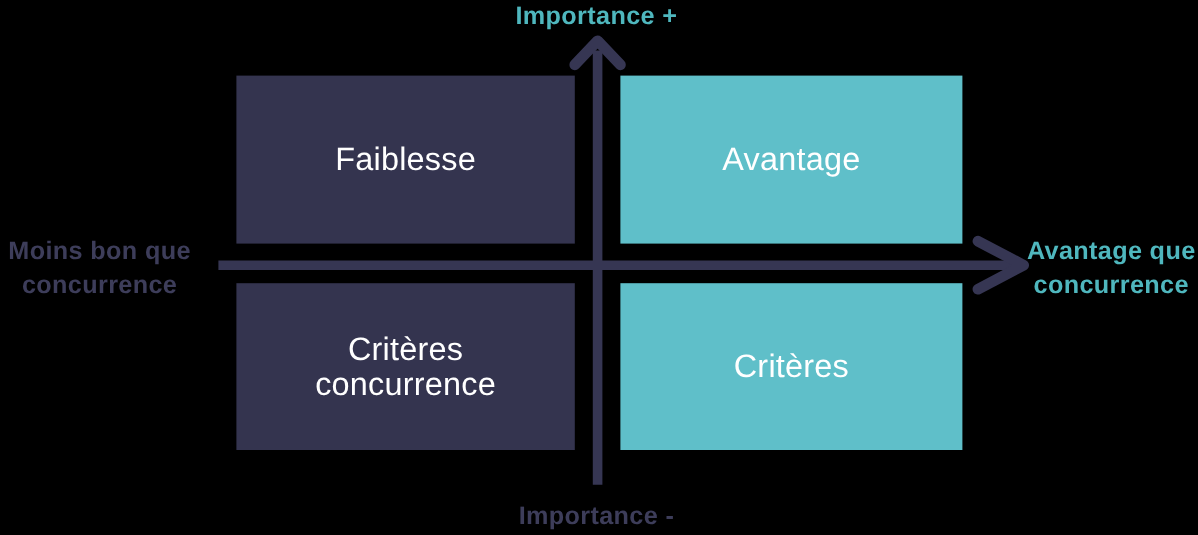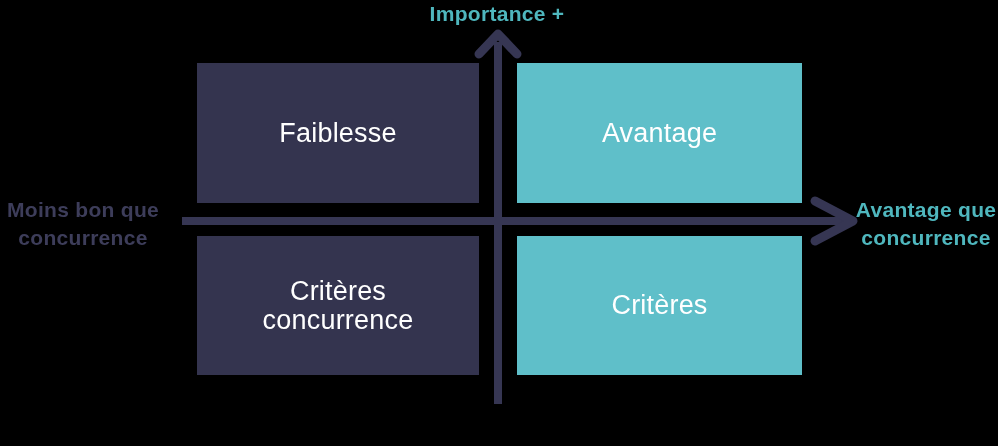--- a/index.html
+++ b/index.html
@@ -65,20 +65,21 @@
       <polyline class="stroke" points="479,54 498,34 517,54" stroke-width="9" stroke-linecap="round" stroke-linejoin="round"></polyline>
     </g>
     <g>
       <line class="stroke" x1="182" y1="221" x2="845" y2="221" stroke-width="8"></line>
       <polyline class="stroke" points="815,201 853,221 815,241" stroke-width="9" stroke-linecap="round" stroke-linejoin="round" fill="none" transform="translate(0,0)" points-alt="chevron"></polyline>
     </g>
   </svg>
 
   <div class="axis-label teal-text lbl-top">Importance +</div>
 
+  <div class="axis-label dark-text lbl-bottom">Importance -</div>
 
   <div class="axis-label dark-text lbl-left">
     <div>Moins bon que</div>
     <div>concurrence</div>
   </div>
 
   <div class="axis-label teal-text lbl-right">
     <div>Avantage que</div>
     <div>concurrence</div>
   </div>

